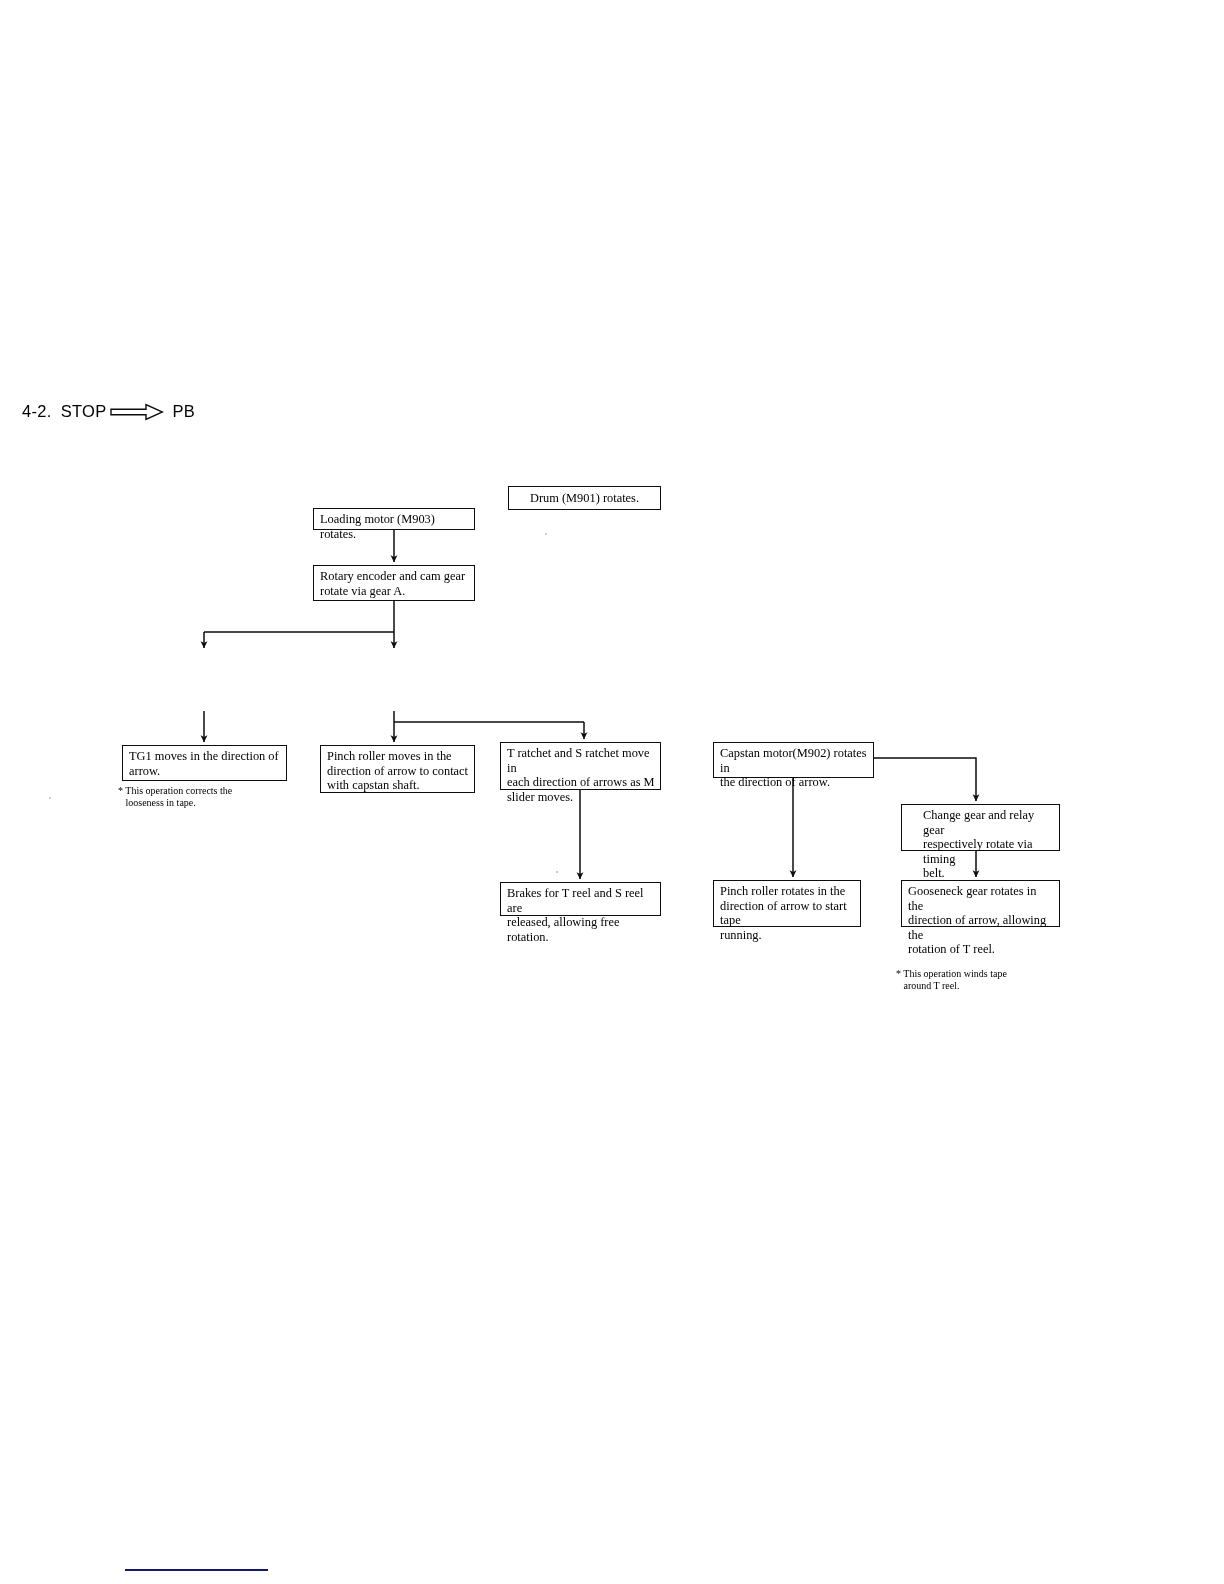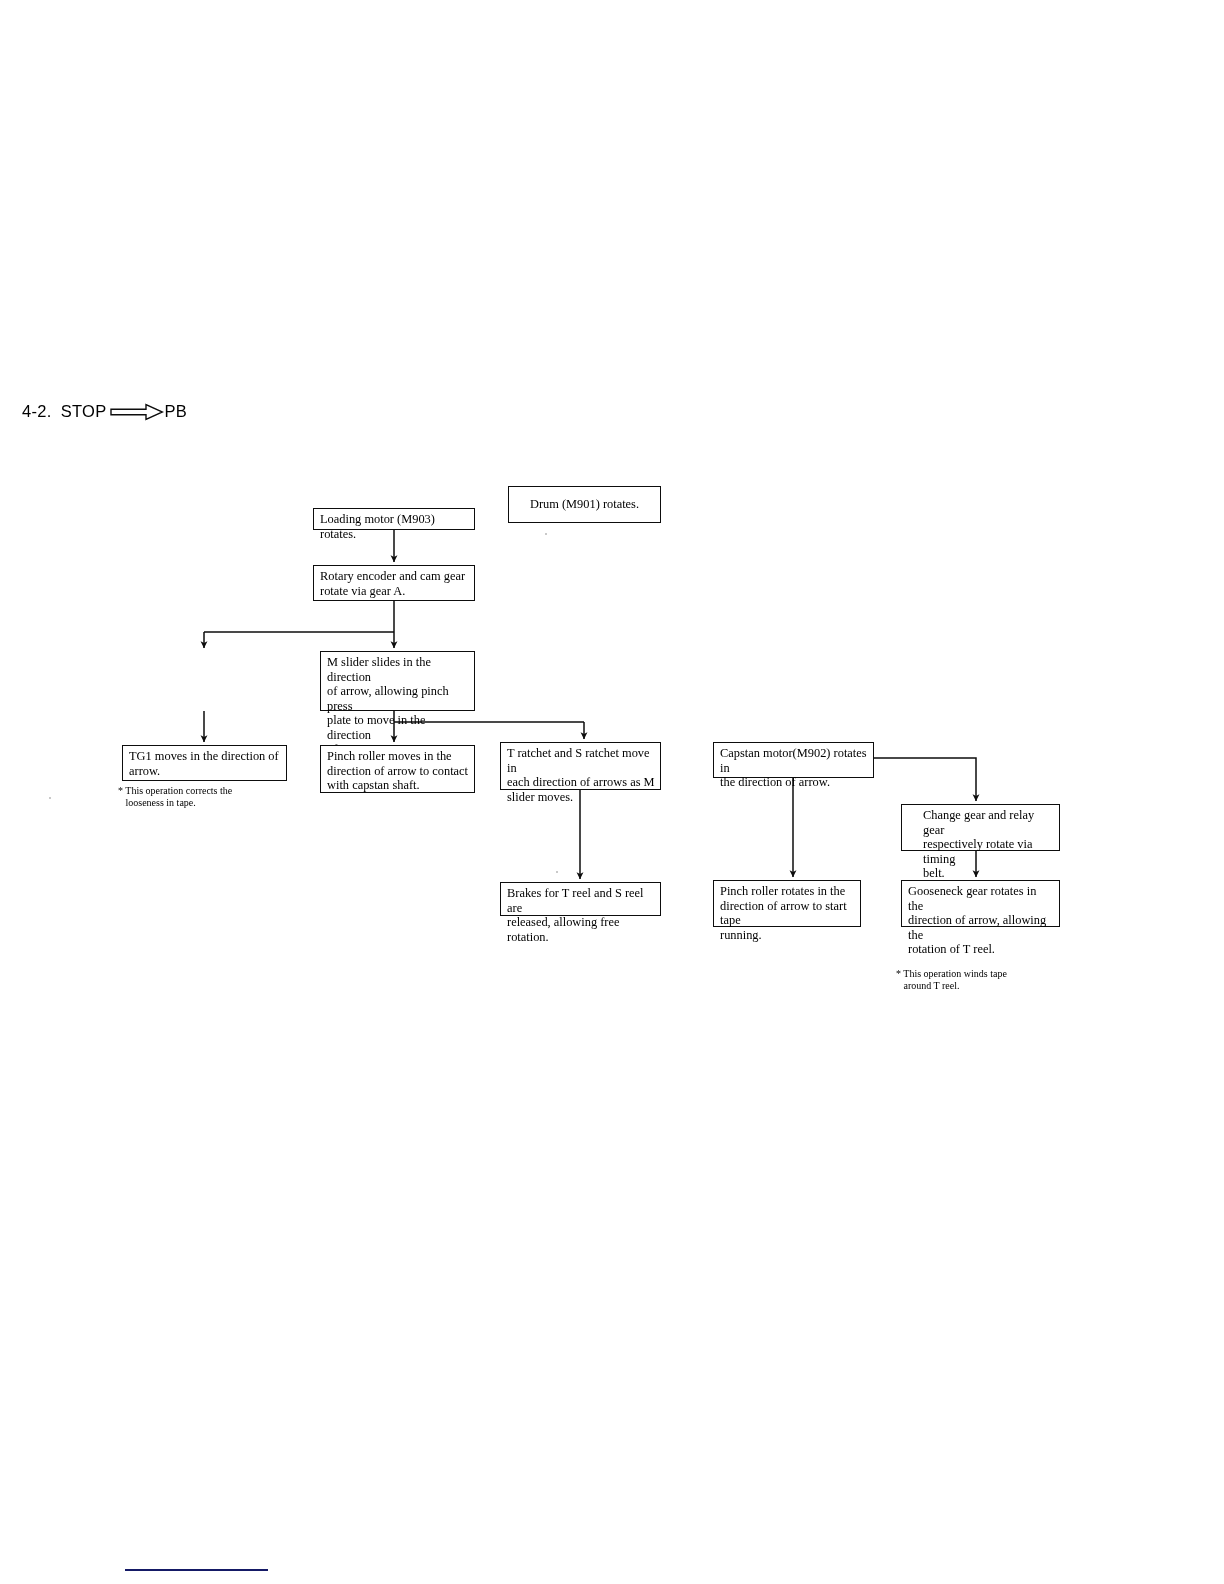--- a/index.html
+++ b/index.html
@@ -23,21 +23,21 @@
     top: 402px;
     display: flex;
     align-items: center;
     font-family: "Liberation Sans", "DejaVu Sans", sans-serif;
     font-size: 16.5px;
     letter-spacing: .3px;
     white-space: nowrap;
   }
   #section-heading .h-num { margin-right: 9px; }
   #section-heading .h-from { margin-right: 4px; }
-  #section-heading .h-to { }
+  #section-heading .h-to { margin-left: 8px; }
 
   
   .block-arrow { display: block; }
 
   
   #flowchart {
     position: absolute;
     left: 0;
     top: 0;
     width: 1224px;
@@ -153,35 +153,29 @@
       <path d="M 580 790 L 580 879" marker-end="url(#ah)"></path>
 
       <path d="M 793 778 L 793 877" marker-end="url(#ah)"></path>
 
       <path d="M 874 758 L 976 758 L 976 801" marker-end="url(#ah)"></path>
 
       <path d="M 976 851 L 976 877" marker-end="url(#ah)"></path>
     </g>
   </svg>
 
-  <div class="node centered" style="left: 508px; top: 486px; width: 153px; height: 37px;">
+  <div class="node centered" style="left: 508px; top: 486px; width: 153px; height: 24px;">
       <span class="txt">Drum (M901) rotates.</span>
     </div>
   <div class="node" style="left: 313px; top: 508px; width: 162px; height: 22px;">
       <span class="txt">Loading motor (M903) rotates.</span>
     </div>
   <div class="node" style="left: 313px; top: 565px; width: 162px; height: 36px;">
       <span class="txt">Rotary encoder and cam gear</span>
       <span class="txt">rotate via gear A.</span>
-    </div>
-  <div class="node" style="left: 320px; top: 651px; width: 155px; height: 60px;">
-      <span class="txt">M slider slides in the direction</span>
-      <span class="txt">of arrow, allowing pinch press</span>
-      <span class="txt">plate to move in the direction</span>
-      <span class="txt">of arrow.</span>
     </div>
   <div class="node" style="left: 122px; top: 745px; width: 165px; height: 36px;">
       <span class="txt">TG1 moves in the direction of</span>
       <span class="txt">arrow.</span>
     </div>
   <div class="node" style="left: 320px; top: 745px; width: 155px; height: 48px;">
       <span class="txt">Pinch roller moves in the</span>
       <span class="txt">direction of arrow to contact</span>
       <span class="txt">with capstan shaft.</span>
     </div>

